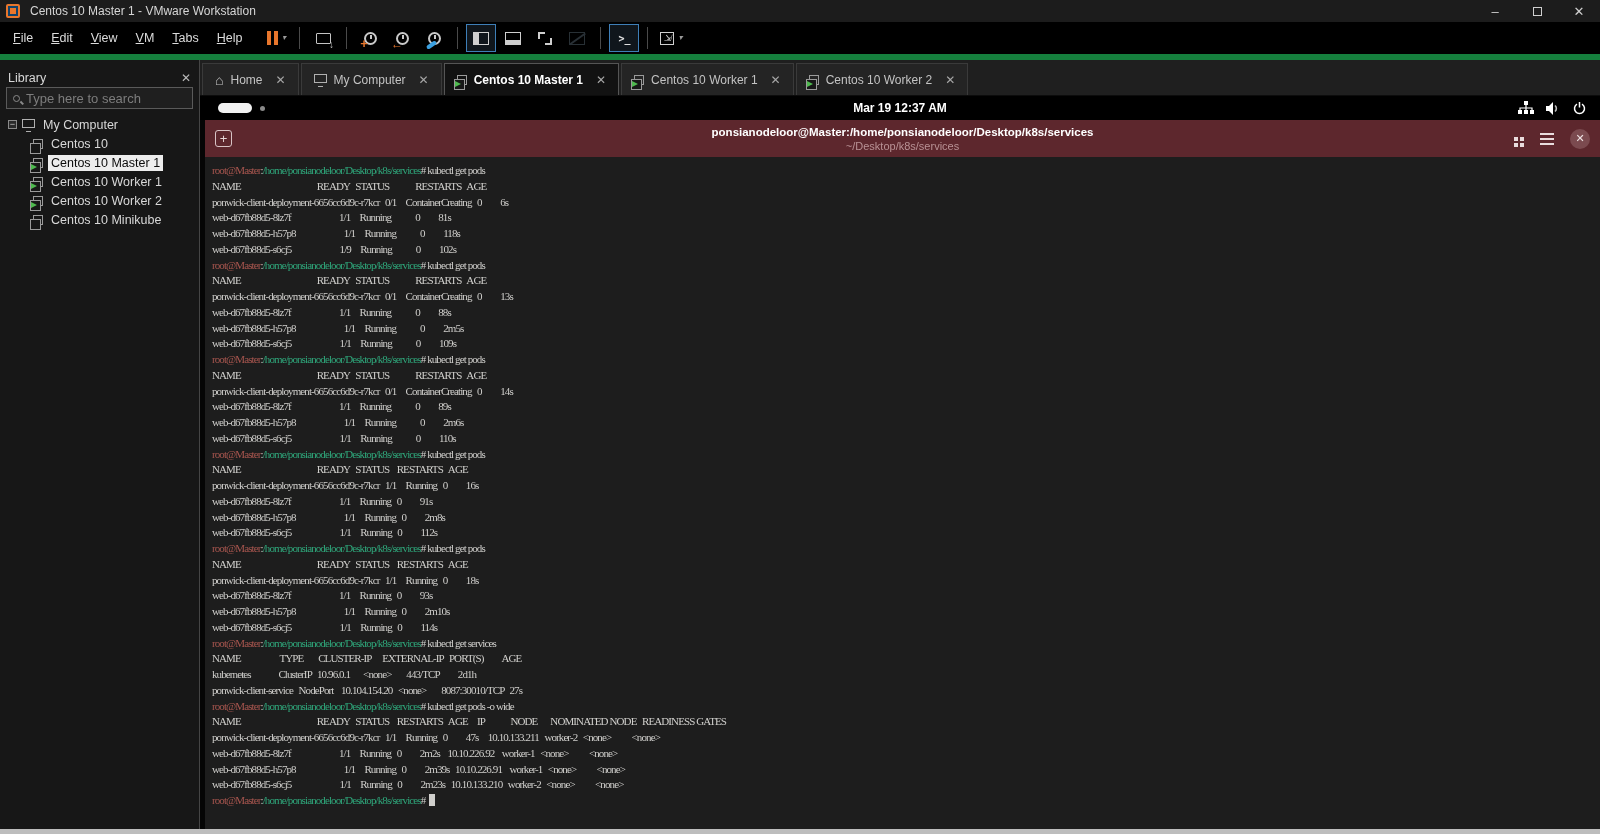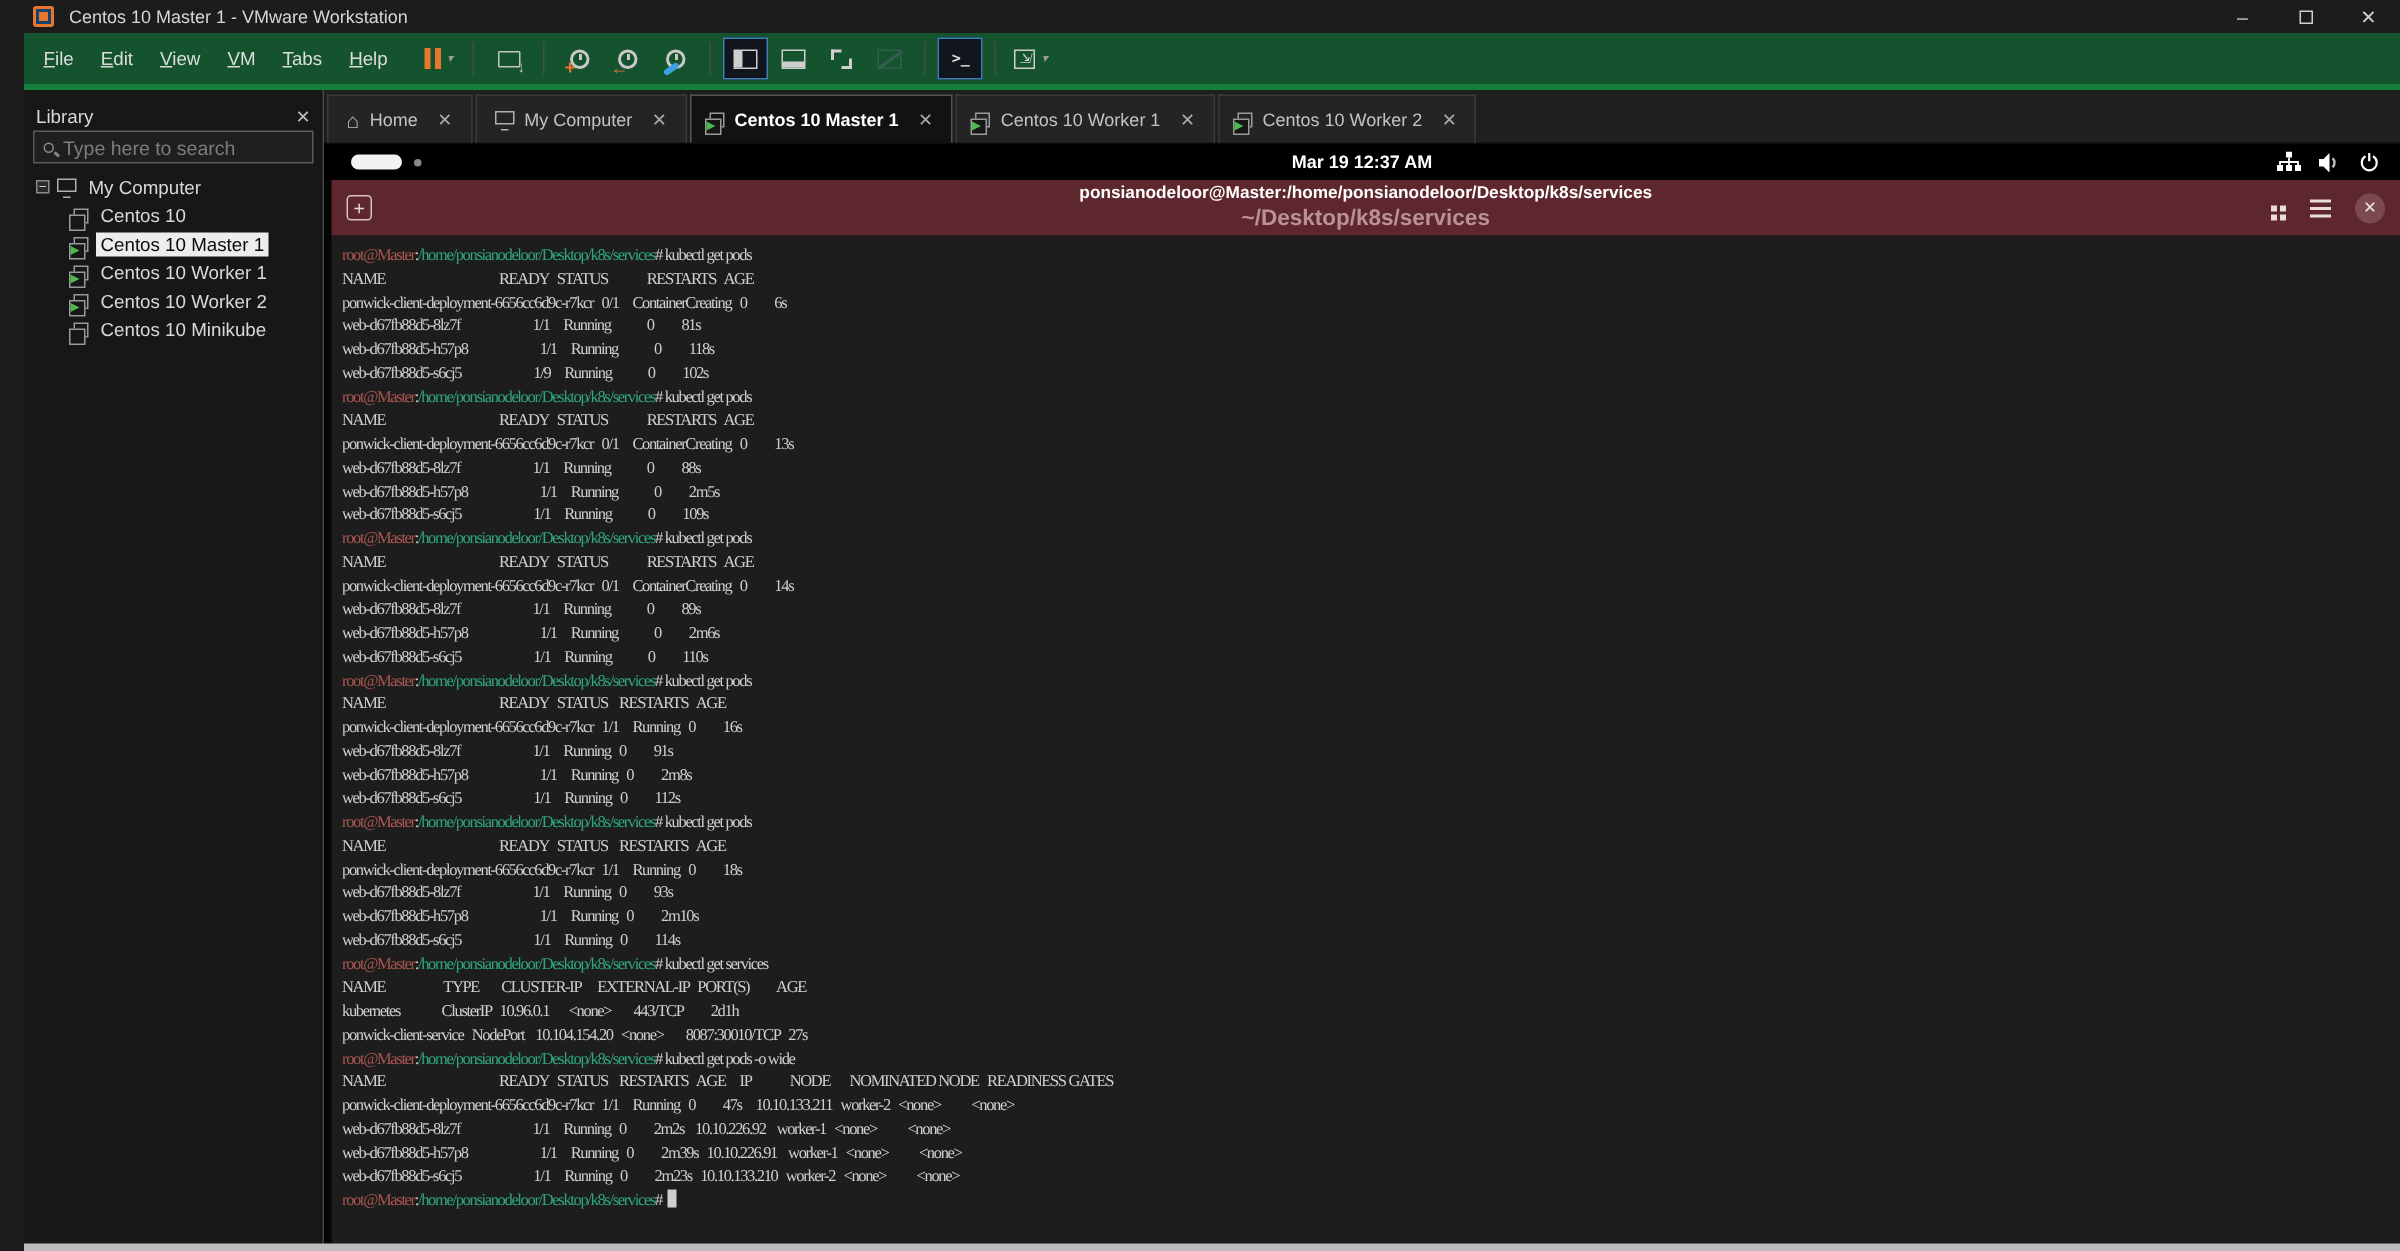--- a/index.html
+++ b/index.html
@@ -1,29 +1,29 @@
 <!DOCTYPE html>
 <html><head>
 <meta charset="utf-8">
 <style>
   * { margin:0; padding:0; box-sizing:border-box; }
   html,body { width:1600px; height:834px; overflow:hidden; background:#000; }
   body { font-family:"Liberation Sans", sans-serif; }
-  .app { width:1600px; height:834px; display:flex; flex-direction:column; background:#1d1d1d;padding-left:16px; }
+  .app { width:1600px; height:834px; display:flex; flex-direction:column; background:#1d1d1d; }
 
   
   .titlebar { height:22px; background:#1c1c1c; display:flex; align-items:center; color:#d6d6d6; font-size:12px; }
   .vmw-logo { width:14px; height:14px; margin:0 10px 0 6px; border:2px solid #e8762c; border-radius:2px; position:relative; background:#10426b; }
   .vmw-logo::after { content:""; position:absolute; left:2px; top:2px; width:6px; height:6px; background:#e8762c; }
   .win-controls { margin-left:auto; display:flex; height:100%; }
   .win-btn { width:42px; height:100%; display:flex; align-items:center; justify-content:center; color:#cfcfcf; font-size:13px; }
   .win-btn .maxbox { width:9px; height:9px; border:1px solid #cfcfcf; }
 
   
-  .menubar { height:38px; background:#14532d; display:flex; align-items:center; padding-left:4px; border-bottom:4px solid #15803d; }
+  .menubar { height:38px; background:#000000; display:flex; align-items:center; padding-left:4px; border-bottom:6px solid #15803d; }
   .menu-item { display:inline-block; color:#dcdcdc; font-size:12.5px; padding:5px 9px; cursor:default; }
   .menu-item::first-letter { text-decoration:underline; }
   .toolbar { display:flex; align-items:center; margin-left:10px; gap:2px; }
   .tsep { width:1px; height:22px; background:#4a4a4a; margin:0 6px; }
   .tbtn { position:relative; min-width:30px; height:28px; background:transparent; border:1px solid transparent; display:flex; align-items:center; justify-content:center; gap:4px; }
   .tbtn.active { border-color:#3e7fb8; background:#10161c; }
   .tbtn.disabled { opacity:.45; }
   .caret { color:#9a9a9a; font-size:8px; line-height:1; }
   .ic { position:relative; display:inline-block; }
   .ic-pause-icon { width:4px; height:14px; background:#e8762c; box-shadow:7px 0 0 #e8762c; margin-right:7px; }
@@ -85,21 +85,21 @@
   .gnome-clock { position:absolute; left:50%; transform:translateX(-50%); font-size:12px; font-weight:bold; }
   .gnome-status { margin-left:auto; display:flex; align-items:center; gap:12px; padding-right:14px; }
   .gnome-status svg { display:block; }
 
   
   .term { flex:1; display:flex; flex-direction:column; margin-left:5px; }
   .term-header { height:37px; background:#5d272d; display:flex; align-items:center; padding:0 10px; position:relative; }
   .newtab-btn { width:17px; height:17px; border:1px solid #d8c3c5; border-radius:3px; color:#e7d8d9; font-size:13px; line-height:15px; text-align:center; }
   .term-titles { position:absolute; left:50%; transform:translateX(-50%); text-align:center; }
   .term-title { color:#ffffff; font-weight:bold; font-size:11.5px; white-space:nowrap; }
-  .term-subtitle { color:#b89295; font-size:15px; margin-top:2px;font-weight:bold; }
+  .term-subtitle { color:#b89295; font-size:11px; margin-top:2px; }
   .term-header-right { margin-left:auto; display:flex; align-items:center; gap:16px; }
   .grid-ico { width:4px; height:4px; background:#e9dcdd; box-shadow:6px 0 0 #e9dcdd, 0 6px 0 #e9dcdd, 6px 6px 0 #e9dcdd; margin-right:6px; }
   .ham-ico { width:14px; height:2px; background:#e9dcdd; box-shadow:0 5px 0 #e9dcdd, 0 10px 0 #e9dcdd; margin-top:-10px; }
   .term-close { width:20px; height:20px; border-radius:50%; background:#7b4a4f; color:#efe3e4; font-size:11px; display:flex; align-items:center; justify-content:center; }
   .term-body { flex:1; background:#1d1d1d; padding:6px 0 0 7px; font-family:Liberation Serif, serif; font-size:11px; letter-spacing:-0.9px; line-height:15.75px; color:#d0cfcc; overflow:hidden; }
   .tline { white-space:pre; }
   .p-user { color:#a9564f; }
   .p-path { color:#2fa77b; }
   .cursor { display:inline-block; width:6px; height:12px; background:#d0cfcc; vertical-align:-2px; margin-left:2px; }
 

